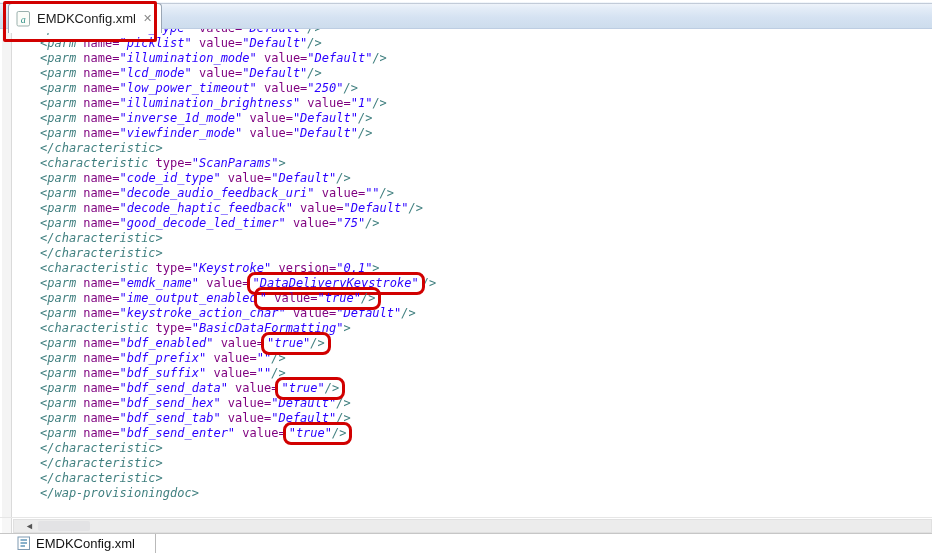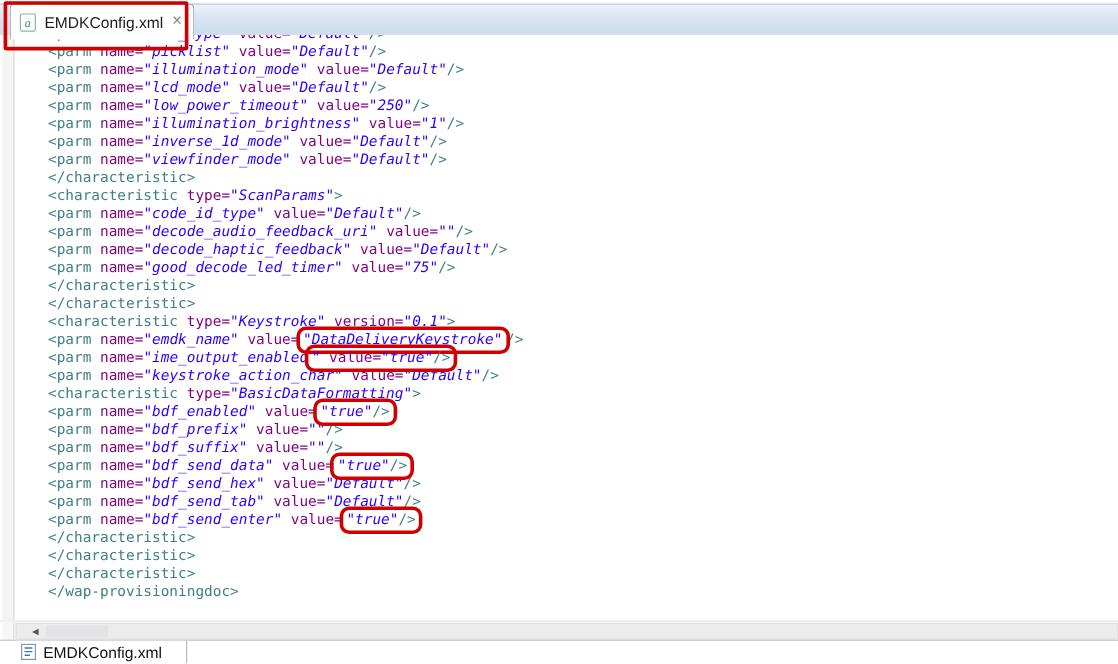--- a/index.html
+++ b/index.html
@@ -21,21 +21,21 @@
 
   
   .editor{position:absolute;left:0;top:29px;right:0;bottom:36px;background:#ffffff;overflow:hidden;}
   .ruler{position:absolute;left:2px;top:0;bottom:0;width:9px;background:#f4f4f4;
          border-right:1px solid #dadada;}
   .code{position:absolute;left:12px;top:0;right:0;bottom:0;overflow:hidden;padding-left:28px;
         font-family:"DejaVu Sans Mono","Liberation Mono",monospace;font-size:12px;line-height:15px;
         white-space:pre;cursor:text;}
   .code-line{height:15px;}
   .code-line.clipped{margin-top:-8px;}
-  .tok-t{color:var(--tag,#3F7F7F);}
+  .tok-t{color:var(--tag,#3F7F7F);font-style:italic;}
   .tok-a{color:var(--attr,#7F007F);}
   .tok-v{color:var(--val,#2A00FF);font-style:italic;}
   .redbox{display:inline-block;border:3px solid #d10000;border-radius:8px;
           padding:1px 3px;margin:-4px -3px;position:relative;z-index:3;}
 
   
   .hscroll-row{position:absolute;left:0;right:0;bottom:20px;height:16px;background:#ffffff;
           border-top:1px solid #e6e6e6;box-sizing:border-box;}
   .ruler-stub{position:absolute;left:2px;top:0;bottom:0;width:9px;background:#f7f7f7;
           border-right:1px solid #dadada;}

